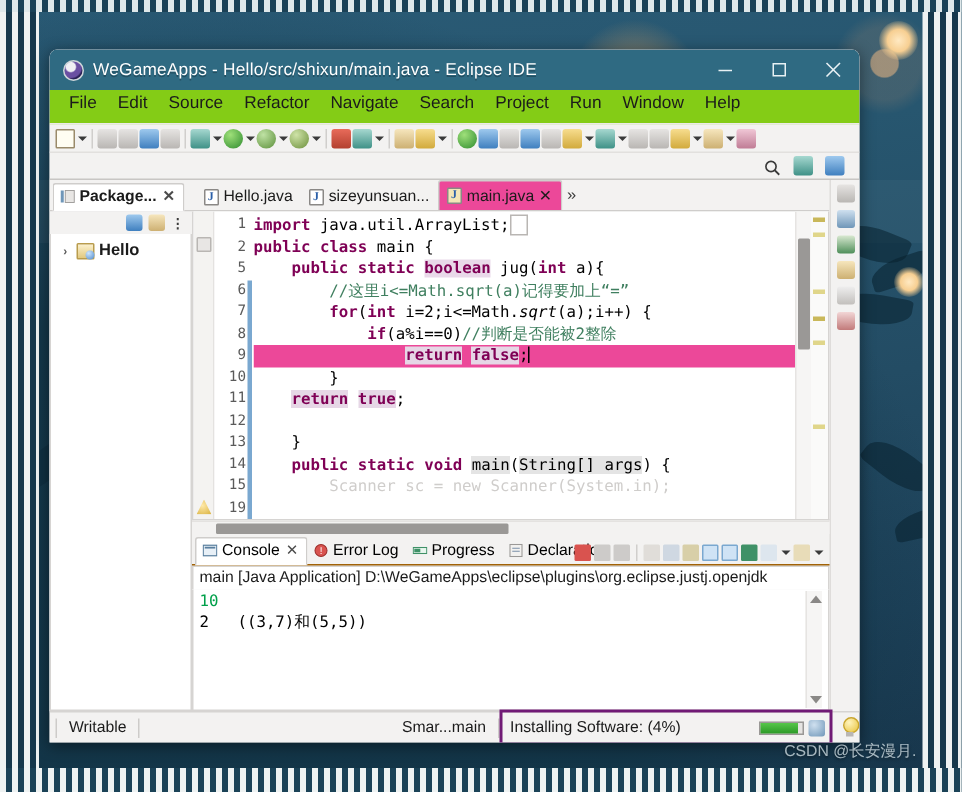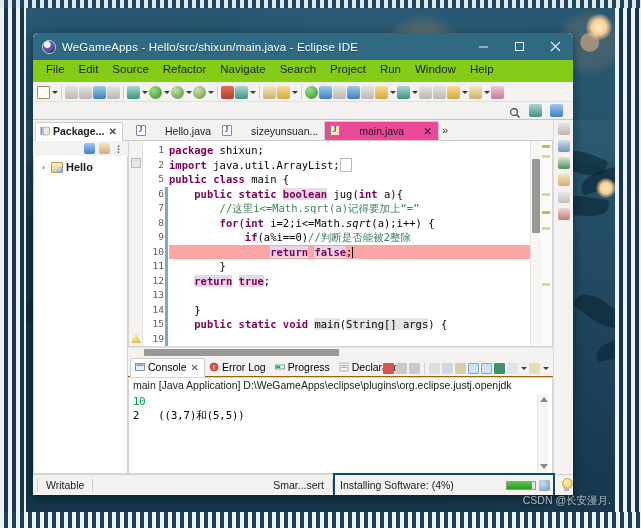--- a/index.html
+++ b/index.html
@@ -233,21 +233,21 @@
   #editor-tabs {
     height: 21px; flex: 0 0 21px;
     display: flex; align-items: flex-end;
     background: #f3f2f1;
     font-size: 10.5px;
     border-bottom: 1px solid #cfcdcb;
     padding-left: 3px;
     overflow: hidden;
   }
   .etab {
-    display: flex; gap: 19px;
+    display: flex; align-items: center; gap: 3px;
     padding: 3px 6px 3px 5px; white-space: nowrap; color: #1b1b1b;
   }
   .etab.active {
     background: #ec4899;
     border: 1px solid #cfcdcb; border-bottom: 1px solid #ffffff;
     margin-bottom: -1px; border-radius: 2px 2px 0 0;
   }
   .jfile-ico {
     width: 10px; height: 11px; flex: 0 0 auto;
     background: #ffffff; border: 1px solid #8a8886; border-radius: 1px;
@@ -304,21 +304,21 @@
   #code {
     flex: 1 1 auto;
     position: relative;
     font-family: "DejaVu Sans Mono", monospace;
     font-size: 10.5px;
     padding-top: 2px;
     overflow: hidden;
     min-width: 0;
   }
   .cl { height: 14.5px; line-height: 14.5px; white-space: pre; color: #000000; }
-  .cl.hl { background: #fca5a5; }
+  .cl.hl { background: #ec4899; }
   .kw  { color: #7f0055; font-weight: bold; }
   .kw2 { color: #7f0055; font-weight: bold; background: #e6d7e6; }
   .kwbox { color: #7f0055; font-weight: bold; background: #e9d9e9; }
   .cmt { color: #3f7f5f; }
   .it  { font-style: italic; }
   .occ { background: #e4e4e4; }
   .caret {
     display: inline-block; width: 1px; height: 11px;
     background: #000; vertical-align: -2px;
   }
@@ -418,21 +418,21 @@
     display: flex; align-items: center;
     font-size: 10.5px; color: #1b1b1b;
     padding-left: 4px;
   }
   #statusbar .sb-sec {
     padding: 0 8px; white-space: nowrap;
     display: flex; align-items: center; height: 15px;
   }
   #statusbar .sb-div { width: 1px; height: 13px; background: #cdcbc9; }
   #progress-box {
-    border: 2px solid #0c4a6e;
+    border: 2px solid #701a75;
     display: flex; align-items: center;
     height: 24px; padding: 0 3px 0 5px;
     min-width: 222px;
     position: relative;
   }
   #progress-box .ptext { font-size: 10.5px; white-space: nowrap; flex: 1 1 auto; }
   #progress-box .pbar {
     width: 30px; height: 9px;
     background: #e6e4e2; border: 1px solid #9a9896;
     position: relative; margin-right: 3px; flex: 0 0 auto;
@@ -656,33 +656,33 @@
             <div class="ln">14</div>
             <div class="ln">15</div>
             <div class="ln">19</div>
           </div>
 
           <div id="fold-bar">
             <div class="scope" style="top:46px;height:218px;"></div>
           </div>
 
           <div id="code">
-            <div class="cl"><span class="kw">package</span> shixun;</div>
             <div class="cl"><span class="kw">import</span> java.util.ArrayList;<span style="border:1px solid #b9b6b3;padding:0 2px;color:#b9b6b3;"> </span></div>
             <div class="cl"><span class="kw">public</span> <span class="kw">class</span> main {</div>
             <div class="cl">    <span class="kw">public</span> <span class="kw">static</span> <span class="kwbox">boolean</span> jug(<span class="kw">int</span> a){</div>
             <div class="cl">        <span class="cmt">//这里i&lt;=Math.sqrt(a)记得要加上“=”</span></div>
             <div class="cl">        <span class="kw">for</span>(<span class="kw">int</span> i=2;i&lt;=Math.<span class="it">sqrt</span>(a);i++) {</div>
             <div class="cl">            <span class="kw">if</span>(a%i==0)<span class="cmt">//判断是否能被2整除</span></div>
             <div class="cl hl">                <span class="kw2">return</span> <span class="kw2">false</span>;<span class="caret"></span></div>
             <div class="cl">        }</div>
             <div class="cl">    <span class="kw2">return</span> <span class="kw2">true</span>;</div>
             <div class="cl"> </div>
             <div class="cl">    }</div>
             <div class="cl">    <span class="kw">public</span> <span class="kw">static</span> <span class="kw">void</span> <span class="occ">main</span>(<span class="occ">String[] args</span>) {</div>
+            <div class="cl" style="color:#cfcdcb;">        Scanner sc = new Scanner(System.in);</div>
           </div>
 
           <div id="code-vscroll">
             <div class="thumb" style="top:18px;height:74px;"></div>
           </div>
 
           <div id="overview-ruler">
             <div class="ovm" style="top:4px;background:#c9b85a;"></div>
             <div class="ovm" style="top:14px;background:#e0d68a;"></div>
             <div class="ovm" style="top:52px;background:#e0d68a;"></div>
@@ -777,21 +777,21 @@
       <span class="rail-ico" style="background:linear-gradient(#eee,#c2bfbc);"></span>
       <span class="rail-ico" style="background:linear-gradient(#f2d6d6,#c27a7a);"></span>
     </div>
   </div>
 
   <div id="statusbar">
     <div class="sb-div"></div>
     <div class="sb-sec">Writable</div>
     <div class="sb-div"></div>
     <div style="flex:1 1 auto;"></div>
-    <div class="sb-sec">Smar...sert</div>
+    <div class="sb-sec">Smar...main</div>
     <div class="sb-div"></div>
     <div id="progress-box">
       <span class="ptext">Installing Software: (4%)</span>
       <span class="pbar">
         <span class="fill" id="pfill" style="width: 90%;"></span>
       </span>
       <span class="pcancel"></span>
     </div>
     <span class="bulb"></span>
   </div>

